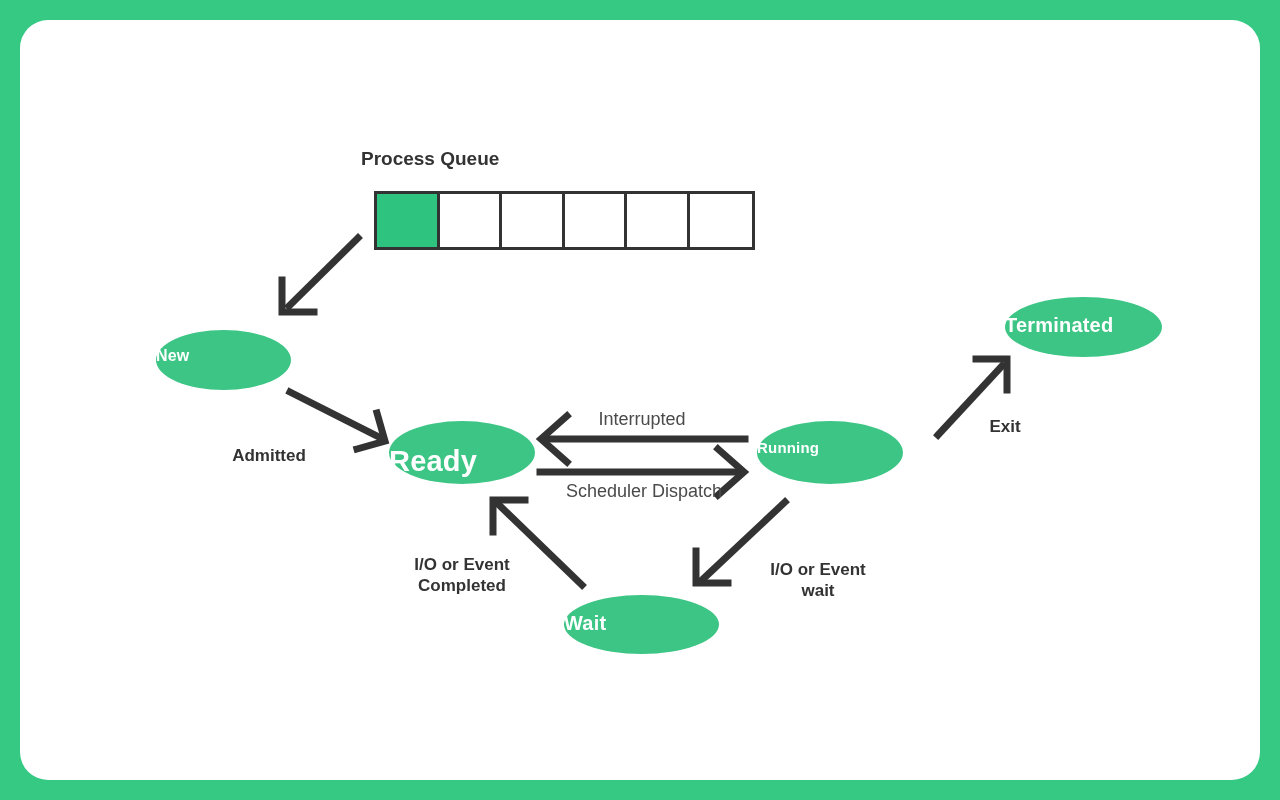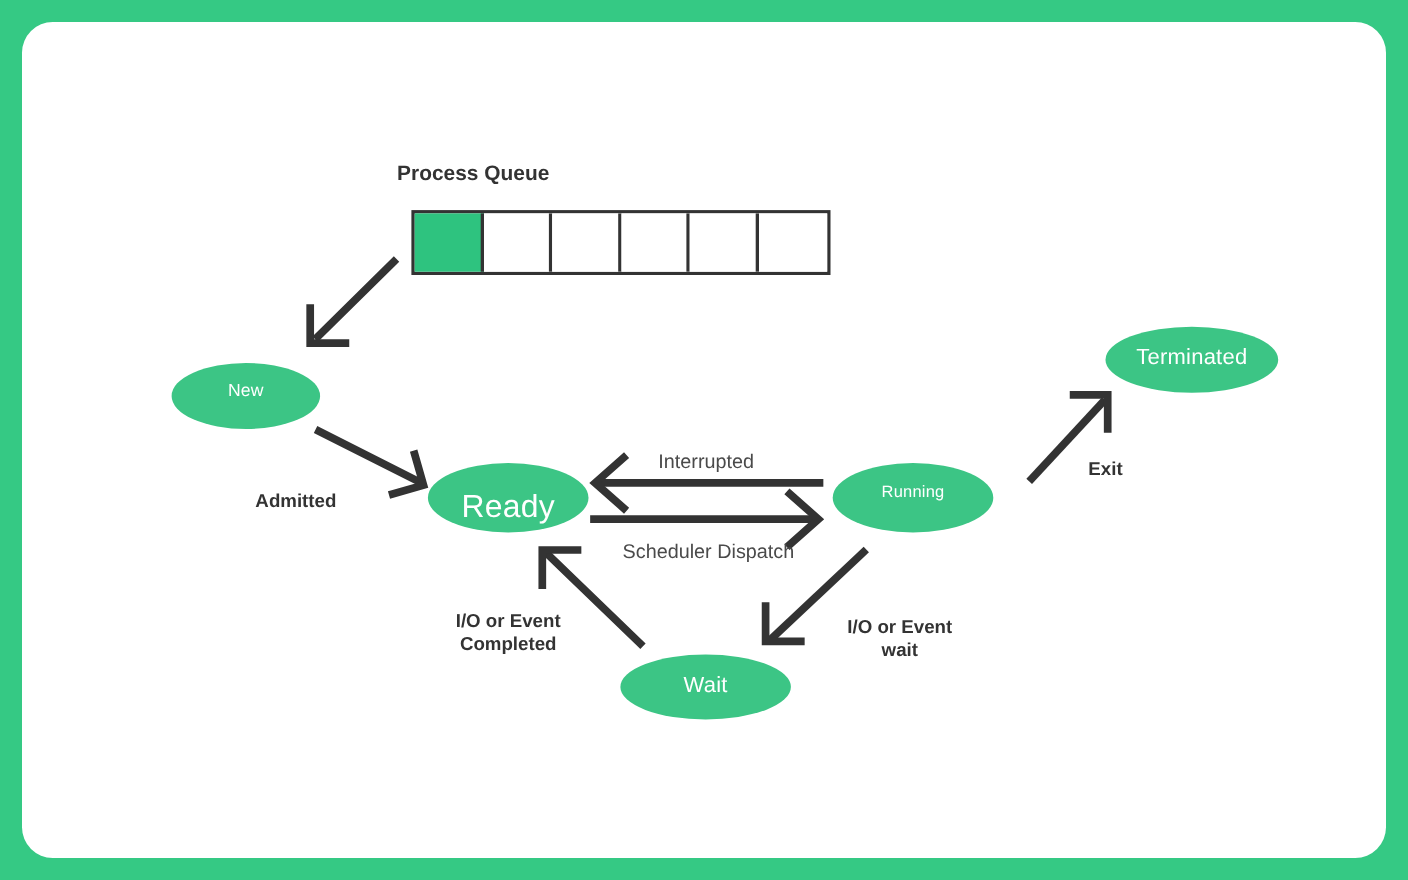--- a/index.html
+++ b/index.html
@@ -28,22 +28,22 @@
     position: absolute;
     left: 0;
     top: 0;
     width: 1280px;
     height: 800px;
   }
   
   .node-label {
     position: absolute;
     color: #ffffff;
-    font-weight: normal;
-    text-align: center;
+    font-weight: bold;
+    text-align: left;
     white-space: nowrap;
     pointer-events: none;
     letter-spacing: 0.2px;
   }
   
   .edge-label {
     position: absolute;
     text-align: center;
     white-space: pre-line;
     line-height: 1.25;
@@ -155,21 +155,21 @@
   <div class="node-label" style="left:136px; top:327px; width:135px; font-size:16px;">New</div>
   <div class="node-label" style="left:369px; top:425px; width:146px; font-size:29px;">Ready</div>
   <div class="node-label" style="left:737px; top:419px; width:146px; font-size:15px;">Running</div>
   <div class="node-label" style="left:544px; top:592px; width:155px; font-size:20px;">Wait</div>
   <div class="node-label" style="left:985px; top:294px; width:157px; font-size:20px;">Terminated</div>
 
   <div class="edge-label bold" style="left:149px; top:411px; width:200px;">Admitted</div>
 
   <div class="edge-label light" style="left:522px; top:388px; width:200px;">Interrupted</div>
 
-  <div class="edge-label light" style="left:504px; top:470px; width:240px;">Scheduler Dispatch</div>
+  <div class="edge-label light" style="left:504px; top:460px; width:240px;">Scheduler Dispatch</div>
 
   <div class="edge-label bold" style="left:935px; top:382px; width:100px;">Exit</div>
 
   <div class="edge-label bold" style="left:342px; top:520px; width:200px;">I/O or Event
 Completed</div>
 
   <div class="edge-label bold" style="left:700px; top:525px; width:196px;">I/O or Event
 wait</div>
 
 </div>

